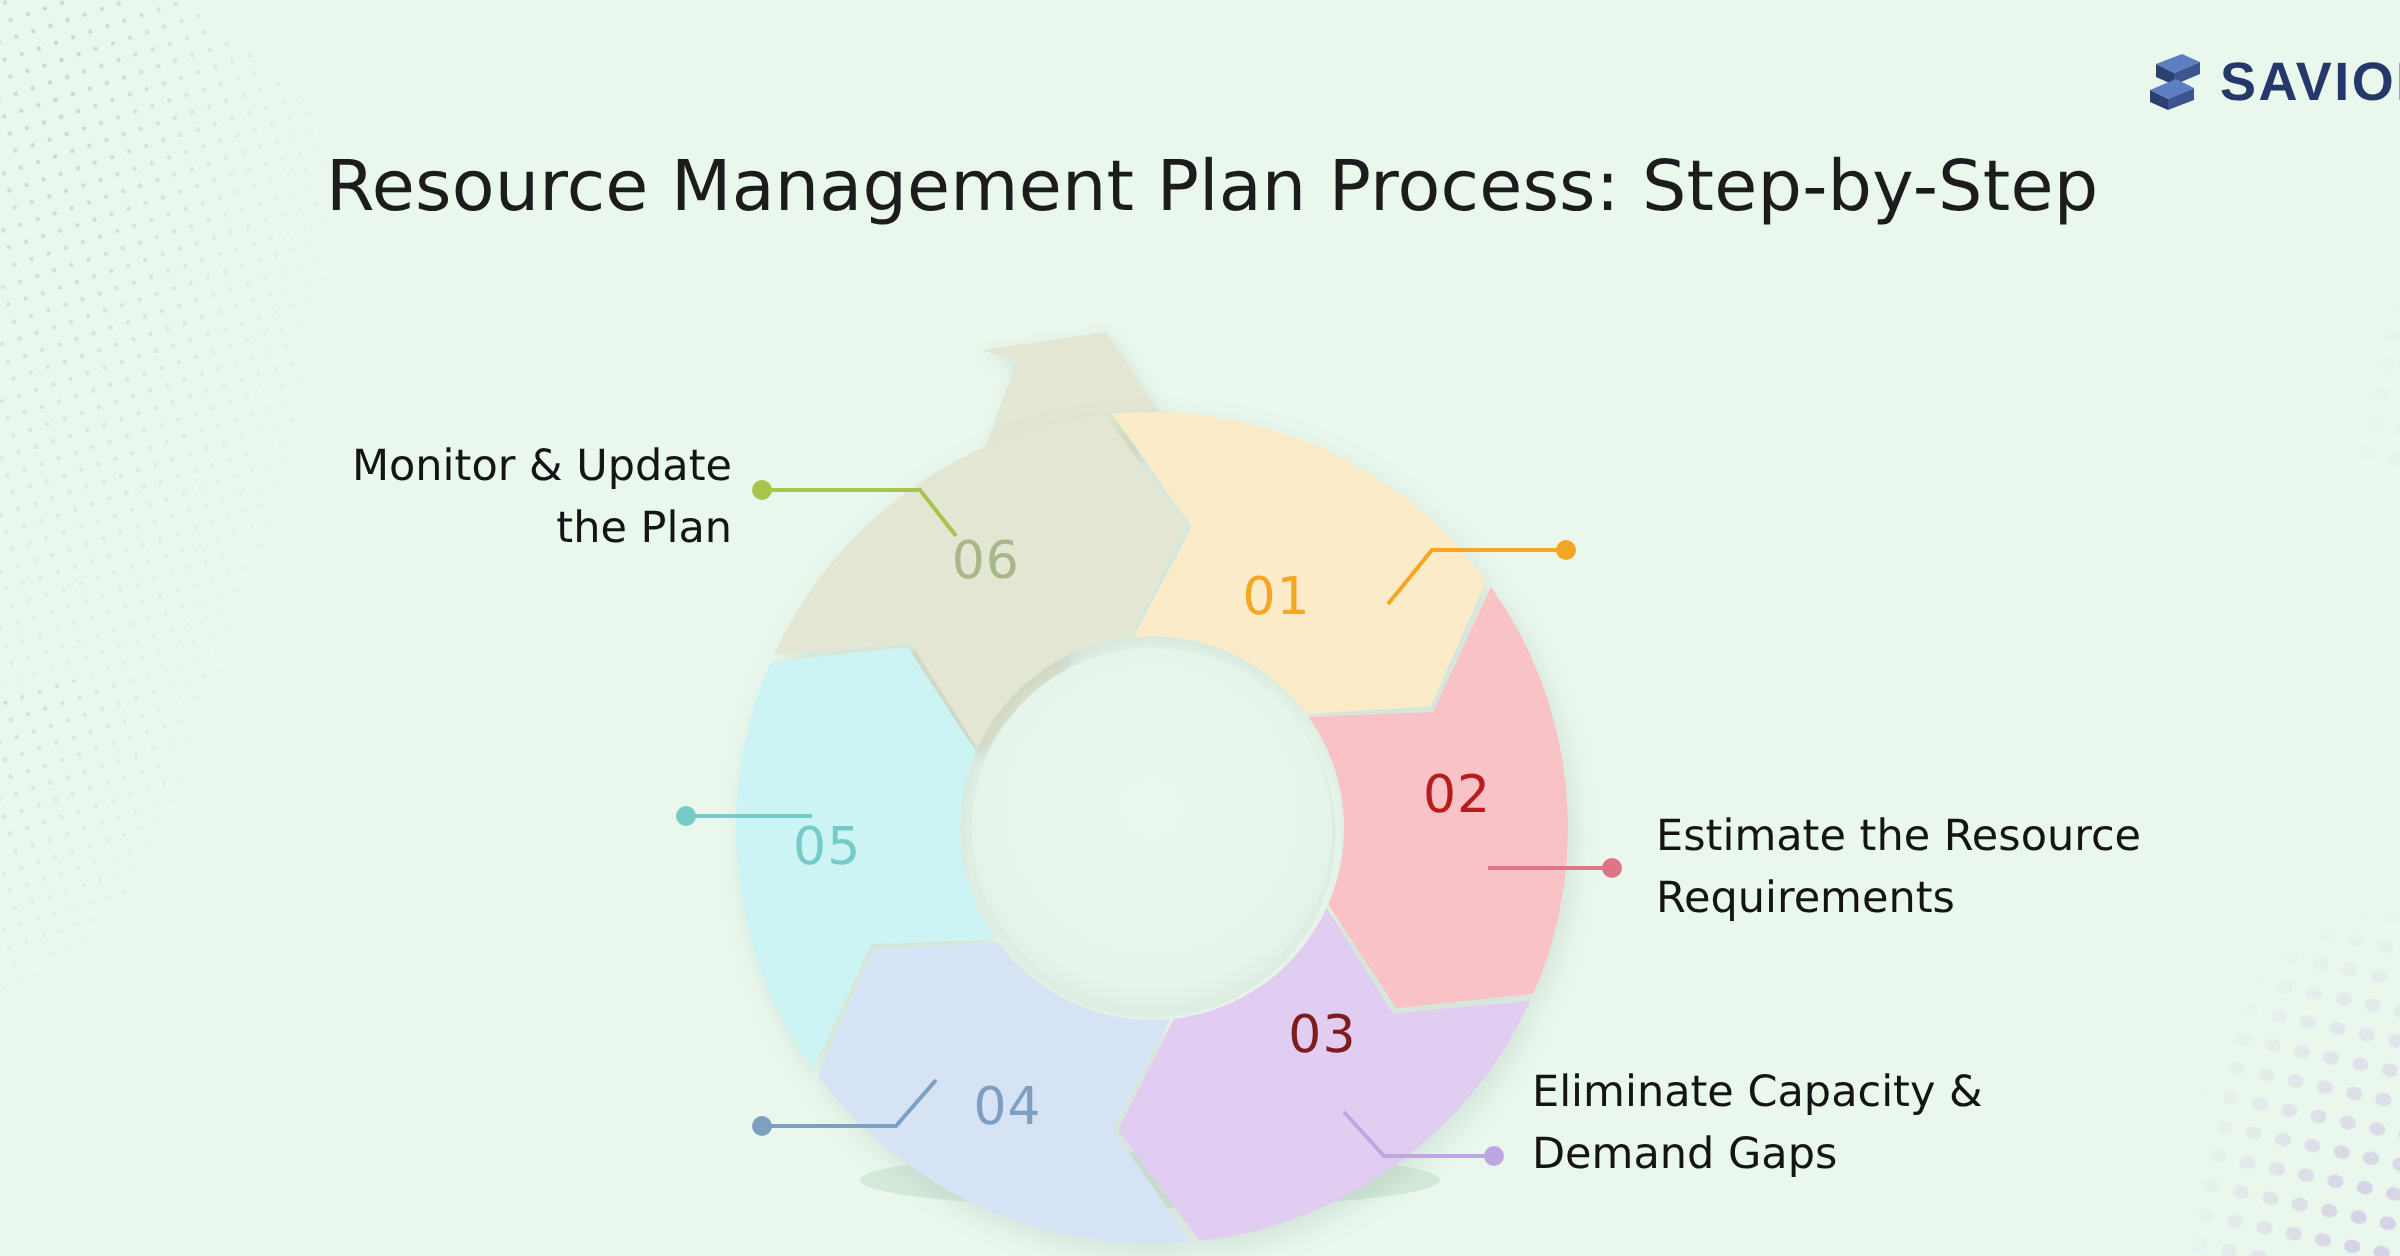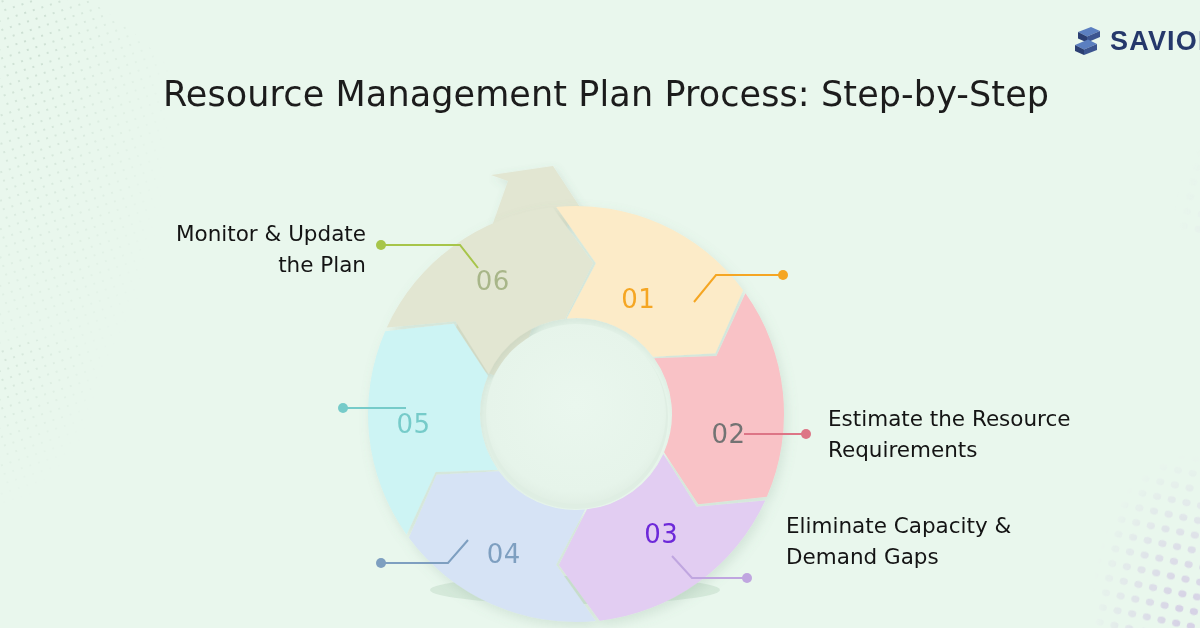--- a/index.html
+++ b/index.html
@@ -37,21 +37,21 @@
     position:absolute;
     font-size:21.5px;line-height:1.43;color:#141414;
     font-family:"DejaVu Sans","Liberation Sans",sans-serif;
     white-space:pre-line;
   }
   .label.right{text-align:left;}
   .label.left{text-align:right;}
 
   .lb-01{left:805px;top:259px;}
   .lb-02{left:828px;top:404px;}
-  .lb-03{left:766px;top:511px;margin-left:20px;}
+  .lb-03{left:766px;top:532px;}
   .lb-04{left:0px;top:529px;width:366px;}
   .lb-05{left:0px;top:379px;width:322px;}
   .lb-06{left:0px;top:219px;width:366px;}
 
   
   .seg-num{
     position:absolute;font-size:26px;letter-spacing:.5px;
     font-family:"DejaVu Sans","Liberation Sans",sans-serif;
     pointer-events:none;
   }
@@ -247,22 +247,22 @@
       <circle cx="343" cy="408" r="5" fill="#76cbc9"></circle>
     </g>
 
     <g>
       <path d="M 478,268 L 460,245 L 384,245" fill="none" stroke="#a7c54a" stroke-width="2"></path>
       <circle cx="381" cy="245" r="5" fill="#a7c54a"></circle>
     </g>
   </svg>
 
   <div class="seg-num n01" style="left: 621.273px; top: 253.037px; color: rgb(245, 166, 35); margin-top: 31px;">01</div>
-  <div class="seg-num n02" style="left: 711.446px; top: 382.779px; color: #737373; margin-top: 36px;">02</div>
-  <div class="seg-num n03" style="left: 644.173px; top: 519px; color: #6d28d9;">03</div>
+  <div class="seg-num n02" style="left: 711.446px; top: 382.779px; color: #b91c1c;">02</div>
+  <div class="seg-num n03" style="left: 644.173px; top: 503px; color: #7f1d1d;">03</div>
   <div class="seg-num n04" style="left: 486.727px; top: 538.963px; color: rgb(126, 159, 192);">04</div>
   <div class="seg-num n05" style="left: 396.554px; top: 409.221px; color: rgb(118, 203, 201);">05</div>
   <div class="seg-num n06" style="left: 463.827px; top: 266.258px; color: rgb(168, 182, 137); margin-left: 12px;">06</div>
 
   <div class="label right lb-02">Estimate the Resource
 Requirements</div>
   <div class="label right lb-03">Eliminate Capacity &amp;
 Demand Gaps</div>
   <div class="label left  lb-06">Monitor &amp; Update
 the Plan</div>

